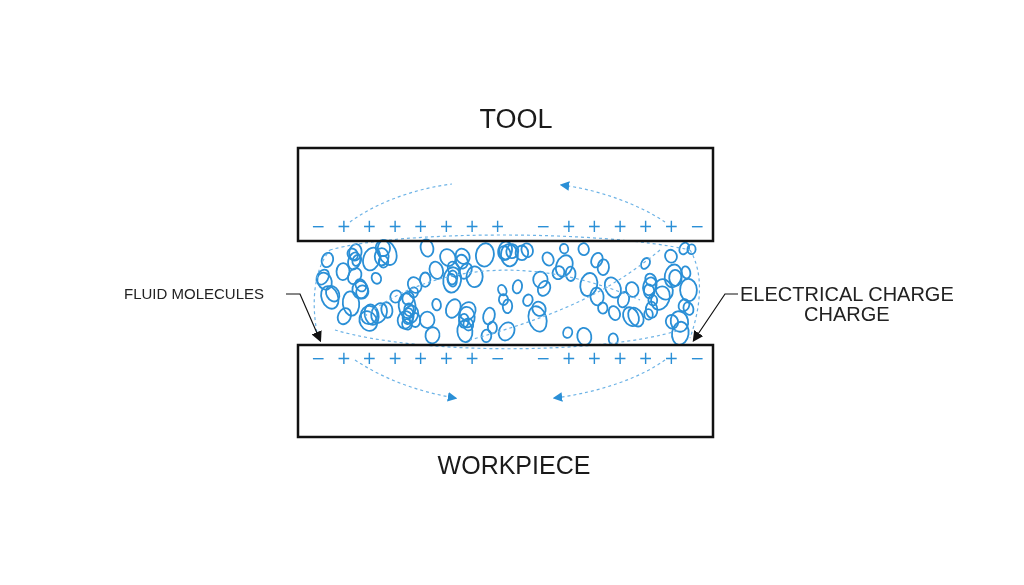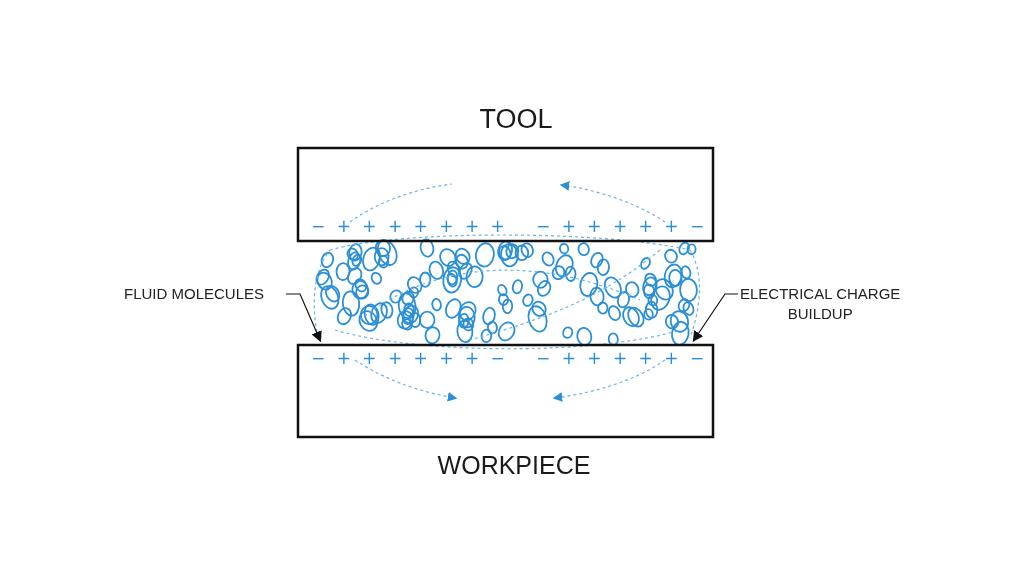--- a/index.html
+++ b/index.html
@@ -1,33 +1,33 @@
 <!DOCTYPE html>
 <html><head>
 <meta charset="utf-8">
 <style>
   html,body{margin:0;padding:0;background:#ffffff;}
   body{width:1024px;height:585px;position:relative;overflow:hidden;font-family:"Liberation Sans",sans-serif;}
   .label{position:absolute;color:#1a1a1a;white-space:nowrap;}
   #tool-label{left:0;width:1024px;top:104px;text-align:center;font-size:27px;margin-left:4px;}
   #workpiece-label{left:0;width:1024px;top:451px;text-align:center;font-size:25px;margin-left:2px;}
   #fluid-label{left:112px;top:285px;font-size:15px;color:#222;margin-left:12px;}
-  #charge-label{left:740px;top:284px;font-size:15px;color:#222;text-align:center;line-height:20px;}
+  #charge-label{left:740px;top:284px;font-size:20px;color:#222;text-align:center;line-height:20px;}
   svg{position:absolute;left:0;top:0;}
   .charge{font-family:"DejaVu Sans",sans-serif;font-size:17px;fill:#2a8fd6;}
 </style>
 </head>
 <body>
 
 <div class="label" id="tool-label">TOOL</div>
 <div class="label" id="workpiece-label">WORKPIECE</div>
 <div class="label" id="fluid-label">FLUID MOLECULES</div>
 <div class="label" id="charge-label">
   <div>ELECTRICAL CHARGE</div>
-  <div>BUILDUP</div>
+  <div>CHARGE</div>
 </div>
 
 <svg width="1024" height="585">
   <defs>
     <marker id="arrowBlue" markerWidth="8" markerHeight="8" refX="6" refY="4" orient="auto">
       <path d="M0,0 L8,4 L0,8 z" fill="#2a8fd6"></path>
     </marker>
     <marker id="arrowBlack" markerWidth="9" markerHeight="9" refX="7" refY="4.5" orient="auto">
       <path d="M0,0 L9,4.5 L0,9 z" fill="#111"></path>
     </marker>

